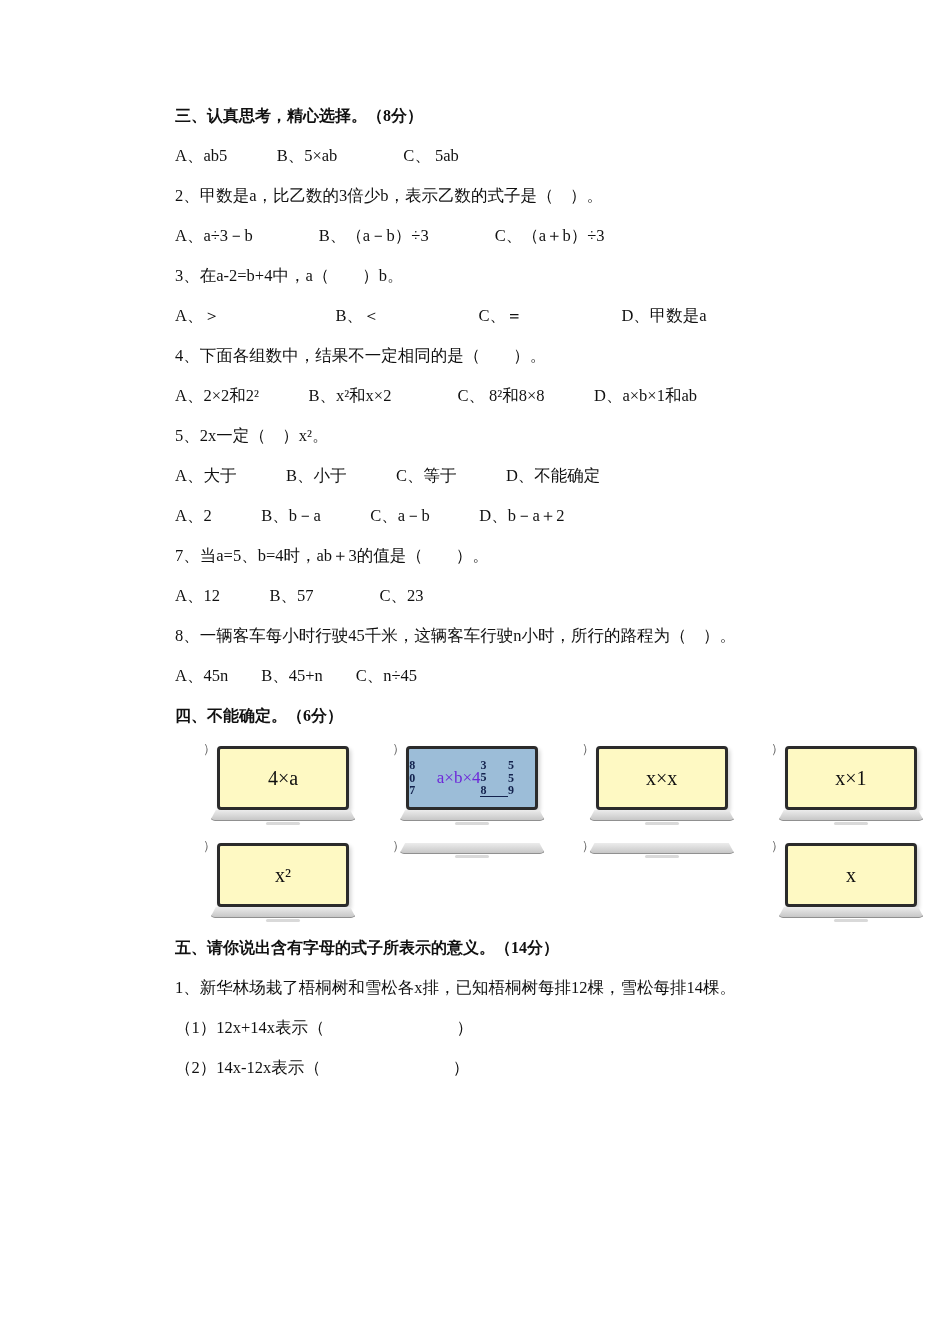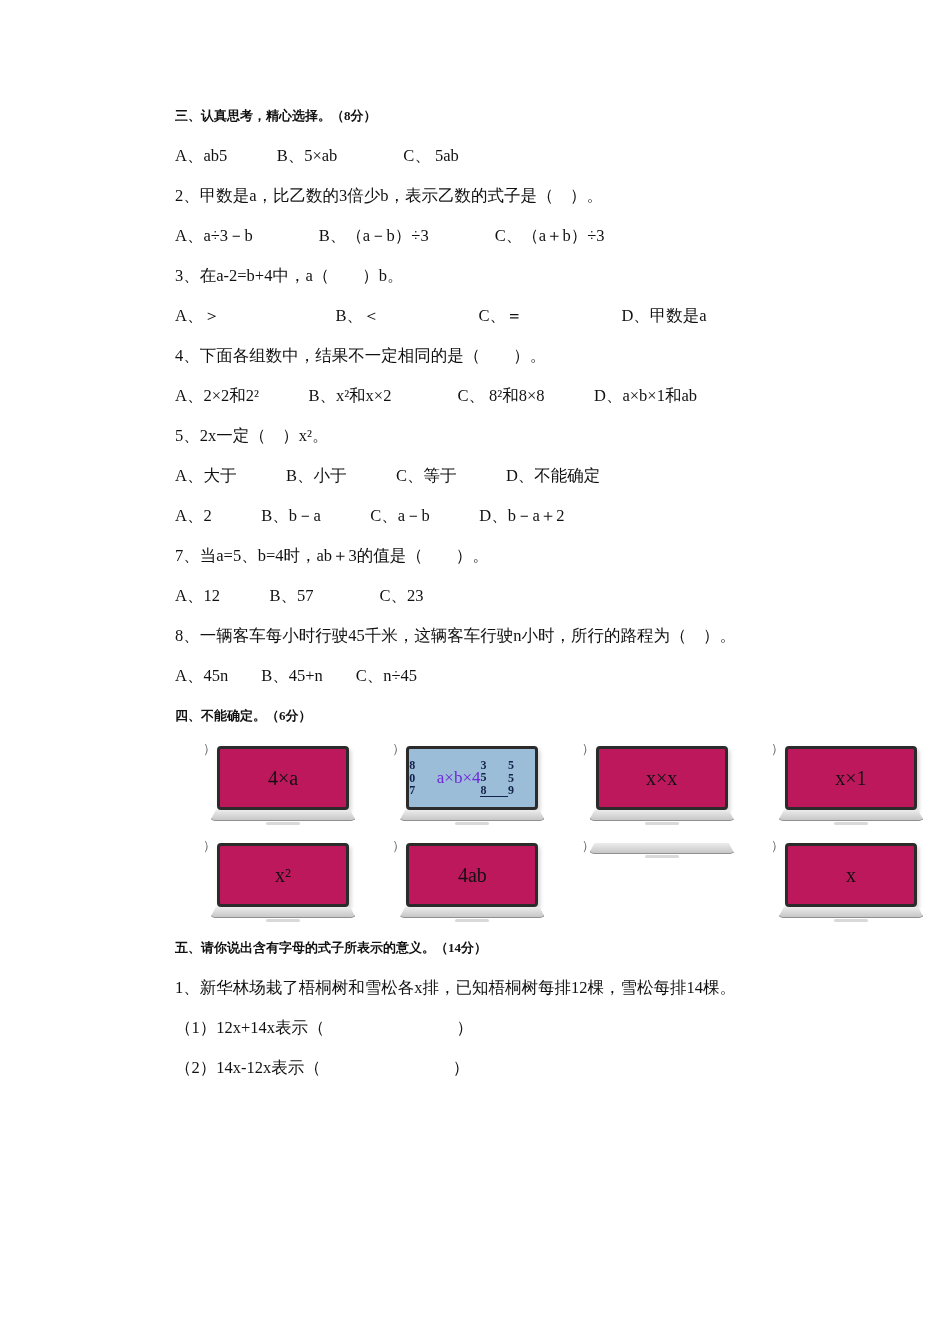--- a/index.html
+++ b/index.html
@@ -18,21 +18,21 @@
     width: 745px;
   }
   .line {
     font-size: 16.5px;
     line-height: 40px;
     height: 40px;
     white-space: nowrap;
   }
   .sec-title {
     font-weight: bold;
-    font-size: 13px;
+    font-size: 16px;
   }
   
   .laptop-grid {
     margin-left: 42px;
     width: 700px;
     display: flex;
     justify-content: space-between;
   }
   .laptop-grid.row1 { margin-top: 10px; }
   .laptop-grid.row2 { margin-top: 18px; margin-bottom: 6px; }
@@ -43,21 +43,21 @@
   .mark {
     position: absolute;
     left: -14px; top: -6px;
     font-size: 13px;
     color: #666;
   }
   .screen {
     height: 64px;
     border: 3px solid #2b2b2b;
     border-radius: 4px;
-    background: #be185d;
+    background: #fef9c3;
     display: flex;
     align-items: center;
     justify-content: center;
     box-shadow: 2px 3px 4px rgba(0,0,0,0.18);
   }
   .expr {
     font-size: 20px;
     font-family: "Liberation Serif", serif;
   }
   .kbd {
@@ -174,23 +174,20 @@
       <span class="mark">）</span>
       <div class="screen">
         <span class="expr">x²</span>
       </div>
       <div class="kbd"></div>
       <div class="kbd-pad"></div>
     </div>
 
     <div class="laptop">
       <span class="mark">）</span>
-      <div class="screen">
-        <span class="expr">4ab</span>
-      </div>
       <div class="kbd"></div>
       <div class="kbd-pad"></div>
     </div>
 
     <div class="laptop">
       <span class="mark">）</span>
       <div class="kbd"></div>
       <div class="kbd-pad"></div>
     </div>
 

